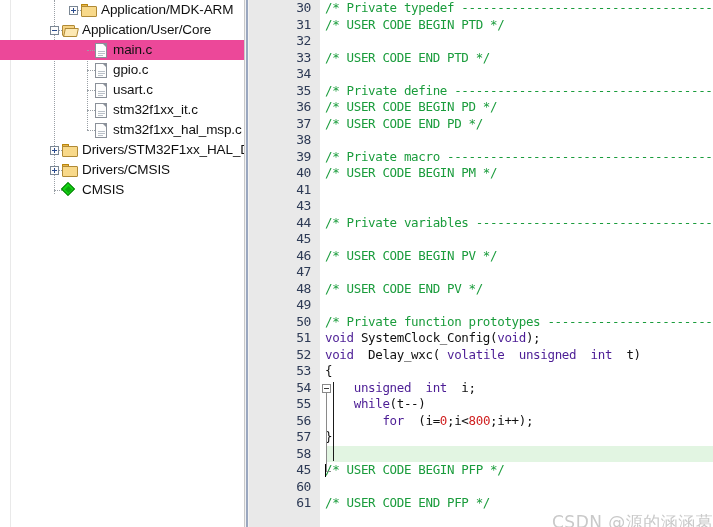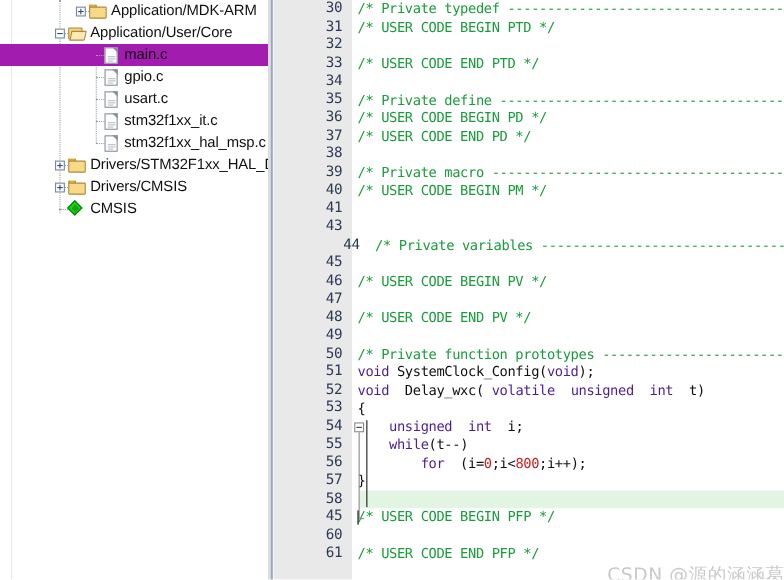--- a/index.html
+++ b/index.html
@@ -39,21 +39,21 @@
   .tree-row {
     position: relative;
     height: 20px;
     line-height: 20px;
     white-space: nowrap;
     font-size: 13.5px;
     color: #1a1a1a;
     overflow: hidden;
   }
   .tree-row.selected {
-    background: #a21caf;
+    background: #ec4899;
     text-align: center;
   }
   .tree-label {
     position: absolute;
     top: 0;
     font-size: 13.5px;
     color: #101010;
     letter-spacing: -0.1px;
   }
 
@@ -433,21 +433,21 @@
         <div class="code-line" style="height: 16.5px;"><span class="ln">33</span><span class="code"><span class="cmt">/* USER CODE END PTD */</span></span></div>
         <div class="code-line" style="height: 16.5px;"><span class="ln">34</span><span class="code"></span></div>
         <div class="code-line" style="height: 16.5px;"><span class="ln">35</span><span class="code"><span class="cmt">/* Private define ------------------------------------------------------------*/</span></span></div>
         <div class="code-line" style="height: 16.5px;"><span class="ln">36</span><span class="code"><span class="cmt">/* USER CODE BEGIN PD */</span></span></div>
         <div class="code-line" style="height: 16.5px;"><span class="ln">37</span><span class="code"><span class="cmt">/* USER CODE END PD */</span></span></div>
         <div class="code-line" style="height: 16.5px;"><span class="ln">38</span><span class="code"></span></div>
         <div class="code-line" style="height: 16.5px;"><span class="ln">39</span><span class="code"><span class="cmt">/* Private macro -------------------------------------------------------------*/</span></span></div>
         <div class="code-line" style="height: 16.5px;"><span class="ln">40</span><span class="code"><span class="cmt">/* USER CODE BEGIN PM */</span></span></div>
         <div class="code-line" style="height: 16.5px;"><span class="ln">41</span><span class="code"></span></div>
         <div class="code-line" style="height: 16.5px;"><span class="ln">43</span><span class="code"></span></div>
-        <div class="code-line" style="height: 16.5px; margin-left: 16px;"><span class="ln">44</span><span class="code"><span class="cmt">/* Private variables ---------------------------------------------------------*/</span></span></div>
+        <div class="code-line" style="height: 16.5px;"><span class="ln">44</span><span class="code"><span class="cmt">/* Private variables ---------------------------------------------------------*/</span></span></div>
         <div class="code-line" style="height: 16.5px;"><span class="ln">45</span><span class="code"></span></div>
         <div class="code-line" style="height: 16.5px;"><span class="ln">46</span><span class="code"><span class="cmt">/* USER CODE BEGIN PV */</span></span></div>
         <div class="code-line" style="height: 16.5px;"><span class="ln">47</span><span class="code"></span></div>
         <div class="code-line" style="height: 16.5px;"><span class="ln">48</span><span class="code"><span class="cmt">/* USER CODE END PV */</span></span></div>
         <div class="code-line" style="height: 16.5px;"><span class="ln">49</span><span class="code"></span></div>
         <div class="code-line" style="height: 16.5px;"><span class="ln">50</span><span class="code"><span class="cmt">/* Private function prototypes -----------------------------------------------*/</span></span></div>
         <div class="code-line" style="height: 16.5px;"><span class="ln">51</span><span class="code"><span class="kw">void</span><span class="plain"> SystemClock_Config(</span><span class="kw">void</span><span class="plain">);</span></span></div>
         <div class="code-line" style="height: 16.5px; padding-left: 11px;"><span class="ln">52</span><span class="code"><span class="kw">void</span><span class="plain">  Delay_wxc( </span><span class="kw">volatile</span><span class="plain">  </span><span class="kw">unsigned</span><span class="plain">  </span><span class="kw">int</span><span class="plain">  t)</span></span></div>
         <div class="code-line" style="height: 16.5px;"><span class="ln">53</span><span class="code"><span class="plain">{</span></span></div>
         <div class="code-line" style="height: 16.5px;"><span class="ln">54</span><span class="code"><span class="plain">    </span><span class="kw">unsigned</span><span class="plain">  </span><span class="kw">int</span><span class="plain">  i;</span></span></div>

